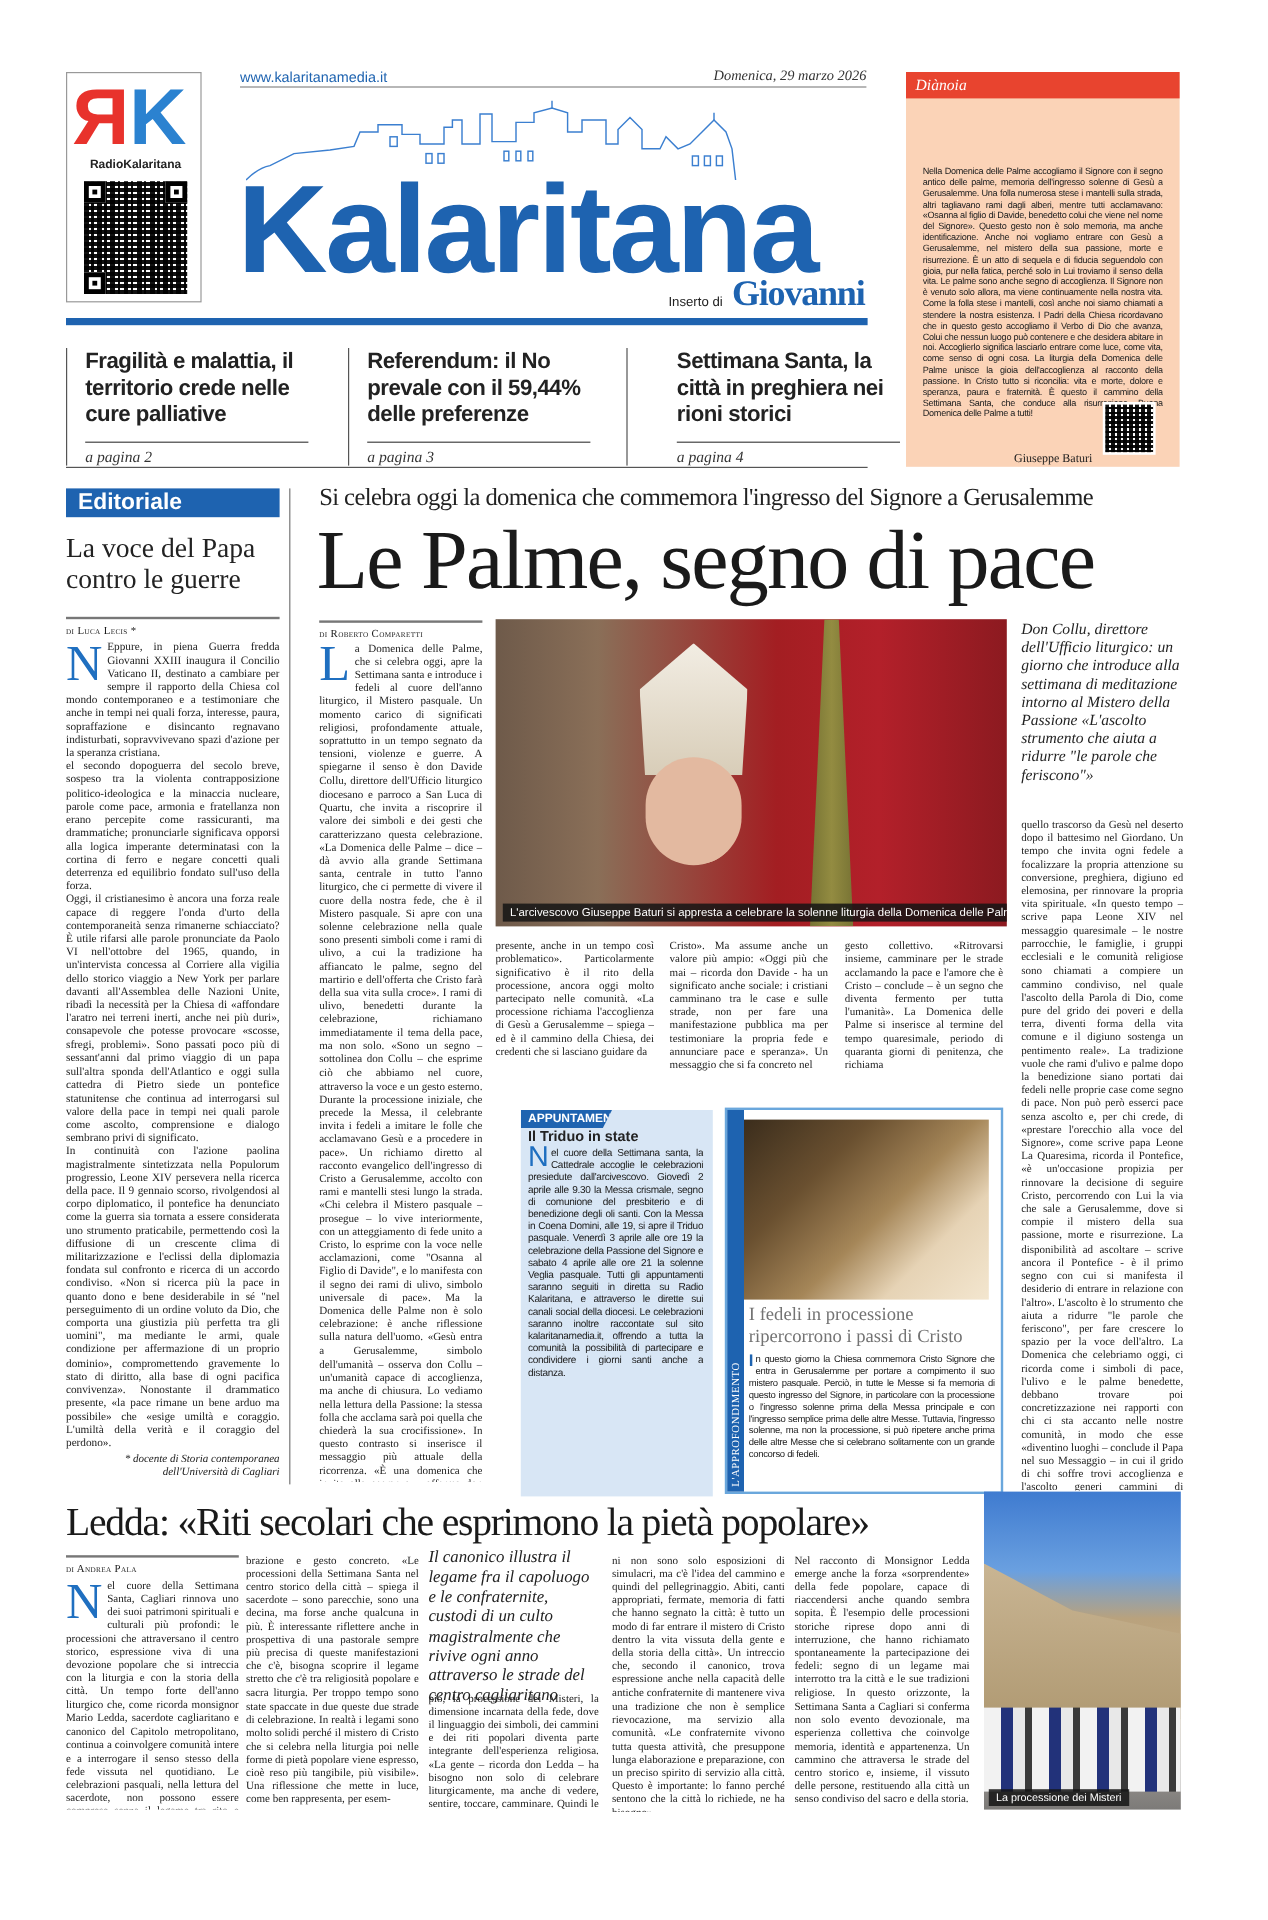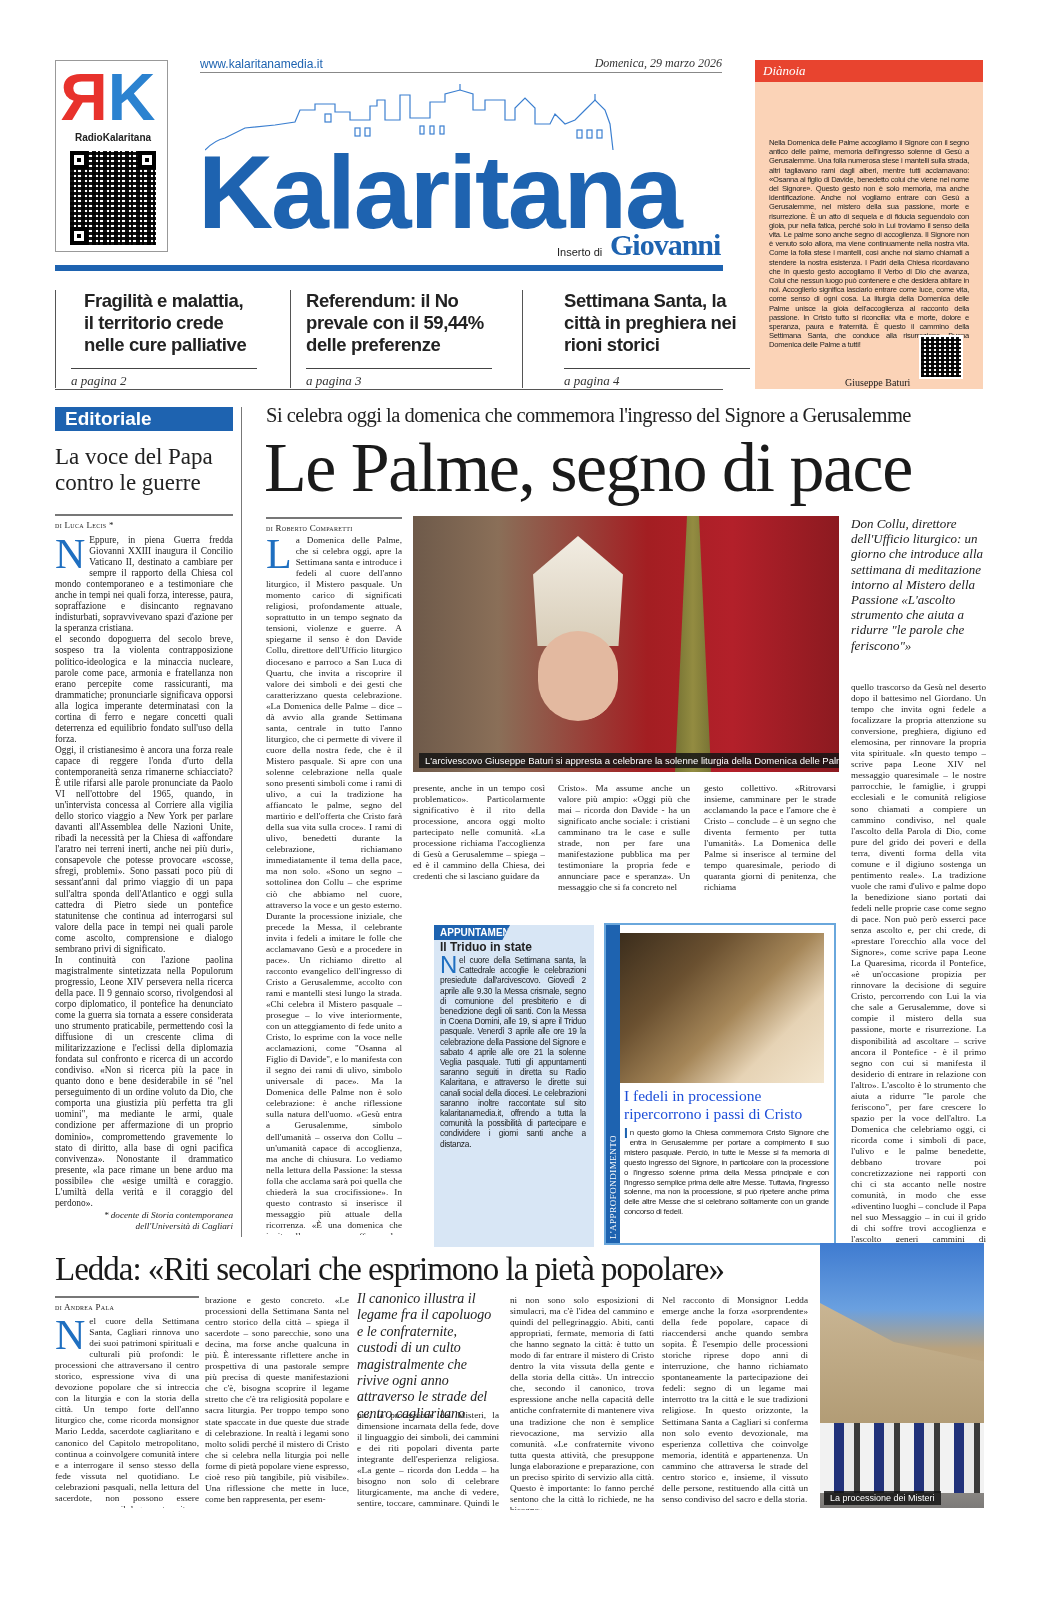--- a/index.html
+++ b/index.html
@@ -96,21 +96,21 @@
 <div class="abs dianoia" style="left:755px;top:60px;width:228px;height:329px;">
   <div class="dianoia-band serif">Diànoia</div>
   <div class="abs cond-text" style="left:14px;top:78px;width:200px;height:240px;font-size:7.6px;line-height:9.2px;overflow:hidden;">Nella Domenica delle Palme accogliamo il Signore con il segno antico delle palme, memoria dell'ingresso solenne di Gesù a Gerusalemme. Una folla numerosa stese i mantelli sulla strada, altri tagliavano rami dagli alberi, mentre tutti acclamavano: «Osanna al figlio di Davide, benedetto colui che viene nel nome del Signore». Questo gesto non è solo memoria, ma anche identificazione. Anche noi vogliamo entrare con Gesù a Gerusalemme, nel mistero della sua passione, morte e risurrezione. È un atto di sequela e di fiducia seguendolo con gioia, pur nella fatica, perché solo in Lui troviamo il senso della vita. Le palme sono anche segno di accoglienza. Il Signore non è venuto solo allora, ma viene continuamente nella nostra vita. Come la folla stese i mantelli, così anche noi siamo chiamati a stendere la nostra esistenza. I Padri della Chiesa ricordavano che in questo gesto accogliamo il Verbo di Dio che avanza, Colui che nessun luogo può contenere e che desidera abitare in noi. Accoglierlo significa lasciarlo entrare come luce, come vita, come senso di ogni cosa. La liturgia della Domenica delle Palme unisce la gioia dell'accoglienza al racconto della passione. In Cristo tutto si riconcilia: vita e morte, dolore e speranza, paura e fraternità. È questo il cammino della Settimana Santa, che conduce alla risurrezione. Buona Domenica delle Palme a tutti!</div>
   <div class="abs" style="left:164px;top:275px;width:44px;height:44px;background:
     repeating-linear-gradient(90deg,#111 0 3px,#fff 3px 5px),repeating-linear-gradient(0deg,#111 0 2px,#fff 2px 4px);background-blend-mode:multiply;border:2px solid #fff;"></div>
   <div class="abs serif" style="left:90px;top:317px;font-size:10px;">Giuseppe Baturi</div>
 </div>
 
 <div class="vline" style="left:55px;top:290px;height:98px;"></div>
 <div class="abs" style="left:71px;top:290px;width:186px;">
-  <div class="teaser-title" style="height:72px;margin-left:13px;">Fragilità e malattia, il territorio crede nelle cure palliative</div>
+  <div class="teaser-title" style="height:72px;">Fragilità e malattia, il territorio crede nelle cure palliative</div>
   <div class="teaser-page" style="margin-top:6px;">a pagina 2</div>
 </div>
 <div class="vline" style="left:290px;top:290px;height:98px;"></div>
 <div class="abs" style="left:306px;top:290px;width:186px;">
   <div class="teaser-title" style="height:72px;">Referendum: il No prevale con il 59,44% delle preferenze</div>
   <div class="teaser-page" style="margin-top:6px;">a pagina 3</div>
 </div>
 <div class="vline" style="left:522px;top:290px;height:98px;"></div>
 <div class="abs" style="left:538px;top:290px;width:186px;margin-left:26px;">
   <div class="teaser-title" style="height:72px;">Settimana Santa, la città in preghiera nei rioni storici</div>
@@ -163,21 +163,21 @@
   <div class="abs app-tag" style="left:0;top:0;width:76px;">APPUNTAMENTI</div>
   <div class="abs sans" style="left:6px;top:15px;font-weight:700;font-size:12px;color:#222;">Il Triduo in state</div>
   <div class="abs cond-text" style="left:6px;top:30px;width:146px;height:288px;overflow:hidden;font-size:8.4px;line-height:10.2px;">
     <span class="dropcap" style="font-family:'Liberation Sans',sans-serif;font-size:24px;line-height:20px;margin:0 2px 0 0;">N</span><span>el cuore della Settimana santa, la Cattedrale accoglie le celebrazioni presiedute dall'arcivescovo. Giovedì 2 aprile alle 9.30 la Messa crismale, segno di comunione del presbiterio e di benedizione degli oli santi. Con la Messa in Coena Domini, alle 19, si apre il Triduo pasquale. Venerdì 3 aprile alle ore 19 la celebrazione della Passione del Signore e sabato 4 aprile alle ore 21 la solenne Veglia pasquale. Tutti gli appuntamenti saranno seguiti in diretta su Radio Kalaritana, e attraverso le dirette sui canali social della diocesi. Le celebrazioni saranno inoltre raccontate sul sito kalaritanamedia.it, offrendo a tutta la comunità la possibilità di partecipare e condividere i giorni santi anche a distanza.</span>
   </div>
 </div>
 
 <div class="abs approf-box" style="left:604px;top:923px;width:232px;height:322px;">
   <div class="abs approf-side" style="left:0;top:0;width:14px;height:318px;">L'APPROFONDIMENTO</div>
   <div class="abs olive-photo" style="left:14px;top:8px;width:204px;height:150px;"></div>
-  <div class="abs serif" style="left:18px;top:162px;font-size:15.5px;line-height:18px;color:#1d4ed8;">
+  <div class="abs serif" style="left:18px;top:162px;font-size:15.5px;line-height:18px;color:#737373;">
     <div>I fedeli in processione</div>
     <div>ripercorrono i passi di Cristo</div>
   </div>
   <div class="abs cond-text" style="left:18px;top:203px;width:205px;height:112px;overflow:hidden;font-size:7.9px;line-height:9.9px;">
     <span style="color:#1e63b0;font-weight:700;font-size:14px;line-height:10px;float:left;margin-right:2px;">I</span><span>n questo giorno la Chiesa commemora Cristo Signore che entra in Gerusalemme per portare a compimento il suo mistero pasquale. Perciò, in tutte le Messe si fa memoria di questo ingresso del Signore, in particolare con la processione o l'ingresso solenne prima della Messa principale e con l'ingresso semplice prima delle altre Messe. Tuttavia, l'ingresso solenne, ma non la processione, si può ripetere anche prima delle altre Messe che si celebrano solitamente con un grande concorso di fedeli.</span>
   </div>
 </div>
 
 <div class="abs serif" style="left:55px;top:1251px;width:760px;font-size:33px;letter-spacing:-1px;white-space:nowrap;color:#1a1a1a;">Ledda: «Riti secolari che esprimono la pietà popolare»</div>
 

